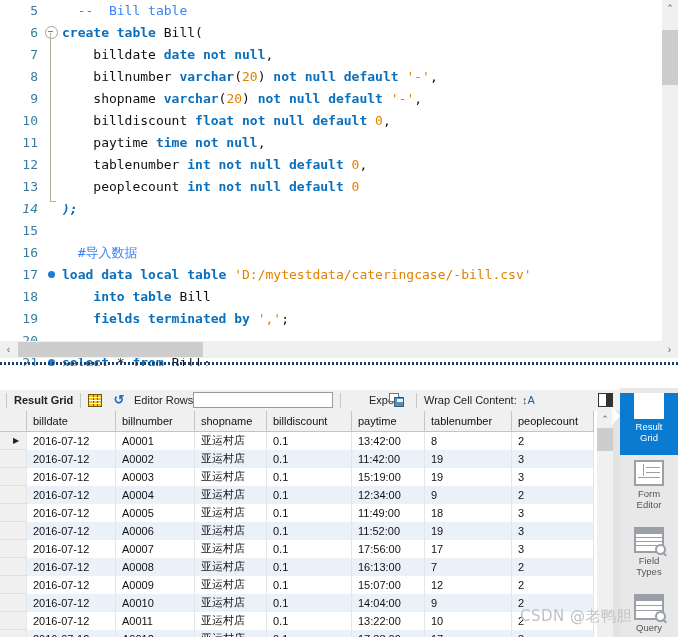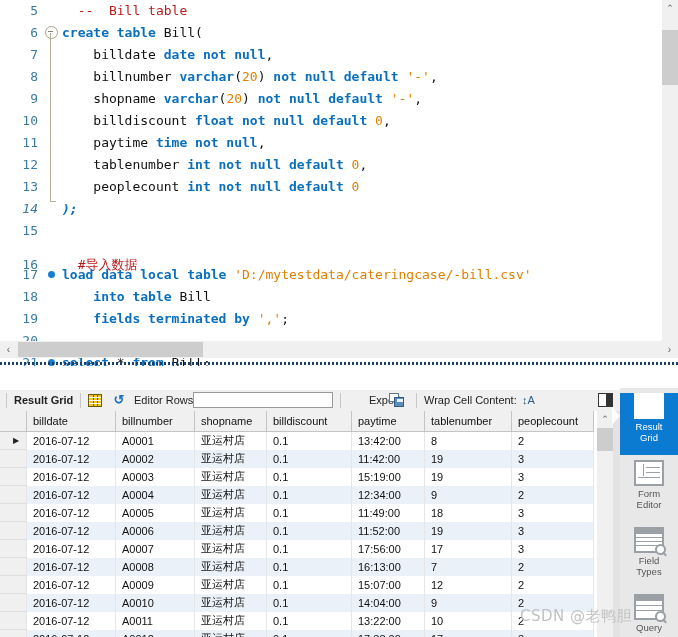--- a/index.html
+++ b/index.html
@@ -52,21 +52,21 @@
     position:absolute;left:50px;top:33px;width:1px;height:168px;background:#b5b09a;
   }
   .foldline:after{
     content:"";position:absolute;left:0;top:168px;width:6px;height:1px;background:#b5b09a;
   }
   .code-text{position:absolute;left:62px;top:0;}
   .kw{color:#0a6fbc;font-weight:bold;}
   .id{color:#111111;}
   .num{color:#e08000;}
   .str{color:#e08000;}
-  .cmt{color:#b91c1c;}
+  .cmt{color:#3b82f6;}
   .punct{color:#0a6fbc;font-weight:bold;}
 
   
   .vscroll{
     position:absolute;right:0;top:0;width:16px;height:354px;background:#f0f0f0;
   }
   .vscroll .arrow{
     position:absolute;left:0;width:16px;height:16px;background:#f0f0f0;
     color:#606060;font-size:9px;text-align:center;line-height:16px;
   }
@@ -261,21 +261,21 @@
         <div class="code-line" style="top: 0px;"><span class="gutter-num">6</span><span class="marker"><i class="fold"></i></span><span class="code-text"><span class="kw">create table </span><span class="id">Bill(</span></span></div>
         <div class="code-line" style="top: 0px;"><span class="gutter-num">7</span><span class="code-text"><span class="id">    billdate </span><span class="kw">date not null</span><span class="id">,</span></span></div>
         <div class="code-line" style="top: 0px;"><span class="gutter-num">8</span><span class="code-text"><span class="id">    billnumber </span><span class="kw">varchar</span><span class="id">(</span><span class="num">20</span><span class="id">) </span><span class="kw">not null default </span><span class="str">'-'</span><span class="id">,</span></span></div>
         <div class="code-line" style="top: 0px;"><span class="gutter-num">9</span><span class="code-text"><span class="id">    shopname </span><span class="kw">varchar</span><span class="id">(</span><span class="num">20</span><span class="id">) </span><span class="kw">not null default </span><span class="str">'-'</span><span class="id">,</span></span></div>
         <div class="code-line" style="top: 0px;"><span class="gutter-num">10</span><span class="code-text"><span class="id">    billdiscount </span><span class="kw">float not null default </span><span class="num">0</span><span class="id">,</span></span></div>
         <div class="code-line" style="top: 0px;"><span class="gutter-num">11</span><span class="code-text"><span class="id">    paytime </span><span class="kw">time not null</span><span class="id">,</span></span></div>
         <div class="code-line" style="top: 0px;"><span class="gutter-num">12</span><span class="code-text"><span class="id">    tablenumber </span><span class="kw">int not null default </span><span class="num">0</span><span class="id">,</span></span></div>
         <div class="code-line" style="top: 0px;"><span class="gutter-num">13</span><span class="code-text"><span class="id">    peoplecount </span><span class="kw">int not null default </span><span class="num">0</span></span></div>
         <div class="code-line" style="top: 0px; font-style: italic;"><span class="gutter-num">14</span><span class="code-text"><span class="punct">);</span></span></div>
         <div class="code-line" style="top: 0px;"><span class="gutter-num">15</span><span class="code-text"></span></div>
-        <div class="code-line" style="top: 12px; text-decoration: underline;"><span class="gutter-num">16</span><span class="code-text"><span class="cmt">  #导入数据</span></span></div>
+        <div class="code-line" style="top: 0px; text-decoration: underline;"><span class="gutter-num">16</span><span class="code-text"><span class="cmt">  #导入数据</span></span></div>
         <div class="code-line" style="top: 0px;"><span class="gutter-num">17</span><span class="marker"><i class="dot"></i></span><span class="code-text"><span class="kw">load data local table </span><span class="str">'D:/mytestdata/cateringcase/-bill.csv'</span></span></div>
         <div class="code-line" style="top: 0px;"><span class="gutter-num">18</span><span class="code-text"><span class="kw">    into table </span><span class="id">Bill</span></span></div>
         <div class="code-line" style="top: 0px;"><span class="gutter-num">19</span><span class="code-text"><span class="kw">    fields terminated by </span><span class="str">','</span><span class="id">;</span></span></div>
         <div class="code-line" style="top: 0px;"><span class="gutter-num">20</span><span class="code-text"></span></div>
         <div class="code-line" style="top: 0px;"><span class="gutter-num">21</span><span class="marker"><i class="dot"></i></span><span class="code-text"><span class="kw">select </span><span class="id">* </span><span class="kw">from </span><span class="id">Bill;</span></span></div>
       </div>
     <div class="foldline"></div>
 
     <div class="vscroll">
       <div class="arrow up">⌃</div>

